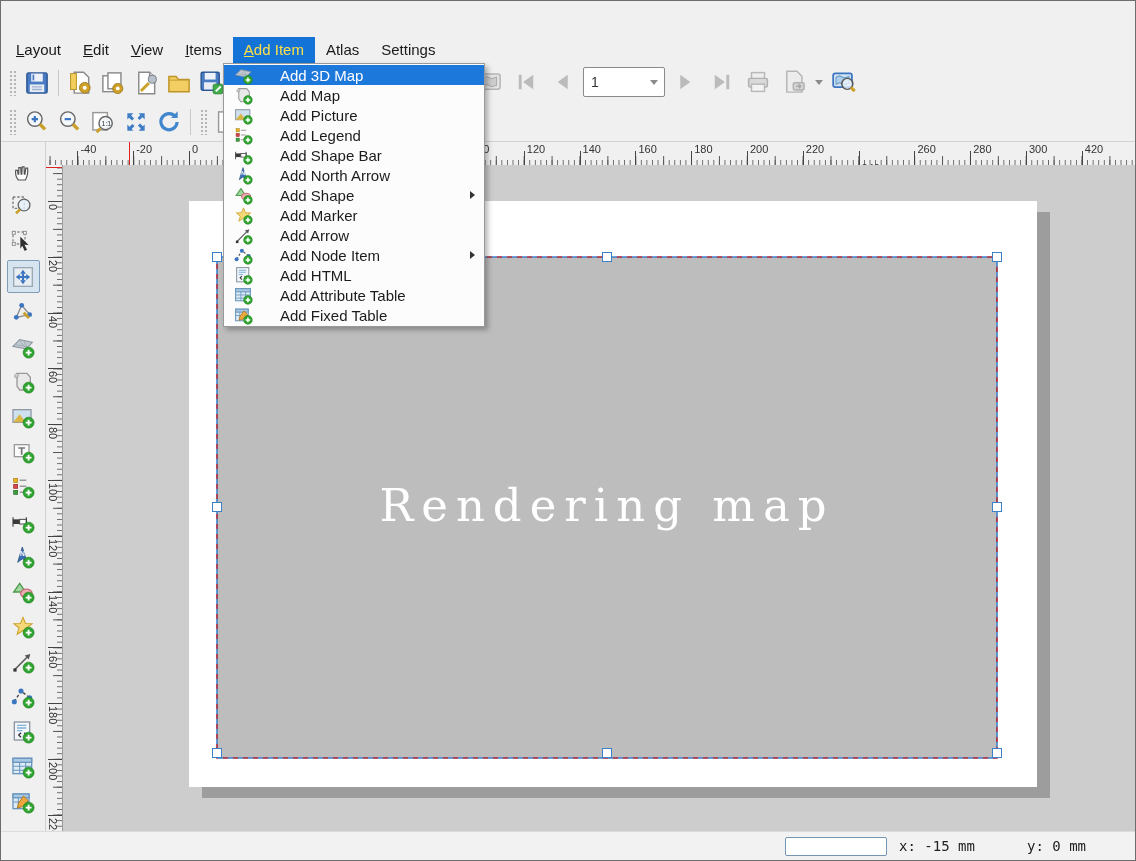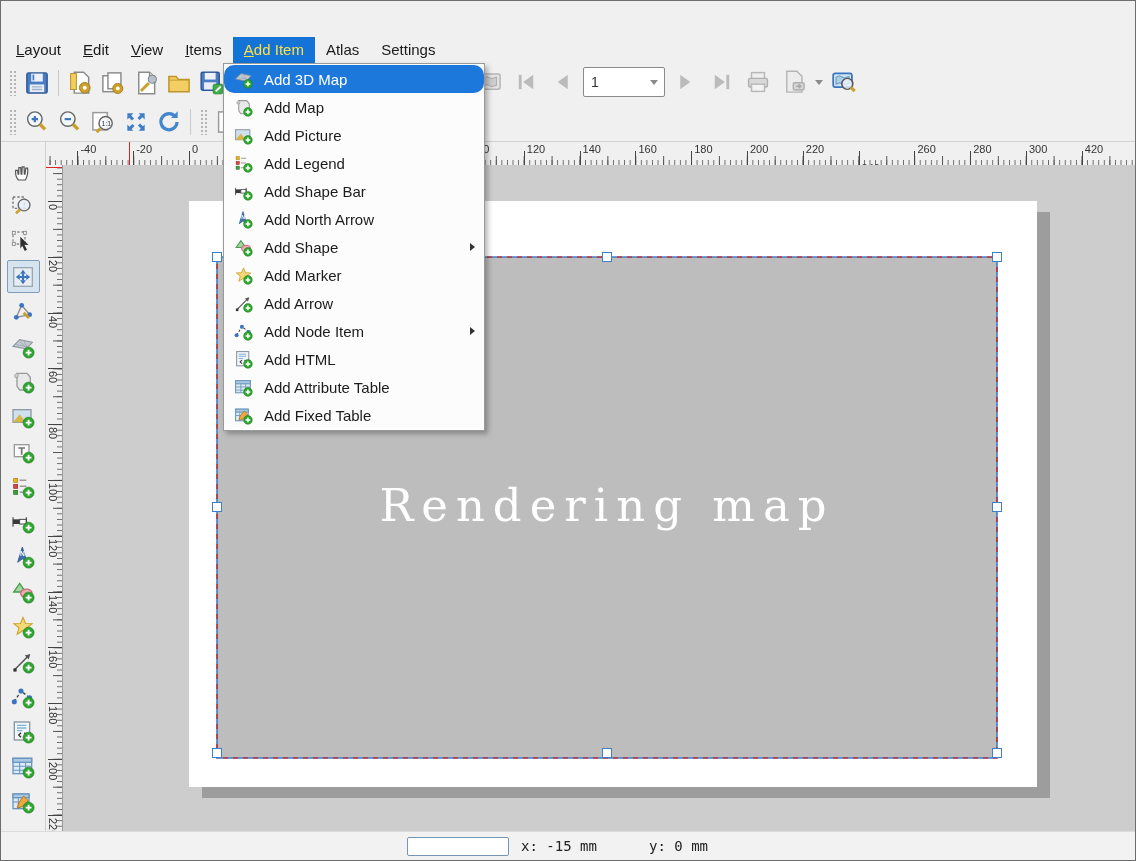--- a/index.html
+++ b/index.html
@@ -74,31 +74,31 @@
   .mapframe{position:absolute;left:28px;top:56px;width:780px;height:501px;background:#bdbdbd;}
   .mapframe svg.selborder{position:absolute;left:-1px;top:-1px;width:782px;height:503px;}
   .maplabel{position:absolute;left:0;right:0;top:222px;text-align:center;white-space:nowrap;
             font-family:"DejaVu Serif",serif;font-size:45px;color:#fff;letter-spacing:8px;}
   .handle{position:absolute;width:10px;height:10px;background:#fff;border:1.5px solid #3c80c8;
           box-sizing:border-box;}
 
   
   .dropdown{position:absolute;left:222px;top:62px;width:260px;background:#fcfcfc;
             border:1px solid #999;box-shadow:3px 3px 5px rgba(0,0,0,.28);z-index:50;padding:1px 0;}
-  .dd-item{height:28px;display:flex;align-items:center;gap:11px;padding-left:9px;
-           font-size:15px;color:#1c1c1c;position:relative;border-radius:10px;}
+  .dd-item{height:20px;display:flex;align-items:center;gap:27px;padding-left:9px;
+           font-size:15px;color:#1c1c1c;position:relative;}
   .dd-item .ic{width:20px;height:20px;flex:0 0 20px;display:flex;align-items:center;justify-content:center;}
   .dd-item .ic svg{width:19px;height:19px;}
   .dd-item.hl{background:#1d78dc;color:#fff;}
   .dd-sub{position:absolute;right:9px;top:50%;transform:translateY(-50%);width:0;height:0;
           border-left:5px solid #333;border-top:4.5px solid transparent;border-bottom:4.5px solid transparent;}
 
   
   .statusbar{position:absolute;left:0;right:0;bottom:0;height:28px;background:#f2f2f2;
-             border-top:1px solid #dcdcdc;display:flex;align-items:center;justify-content:center;
+             border-top:1px solid #dcdcdc;display:flex;align-items:center;justify-content:flex-end;
              font-family:"DejaVu Sans Mono",monospace;font-size:14px;color:#222;padding-right:30px;padding-left:28px;}
   .progress{width:100px;height:17px;border:1px solid #7396b5;border-radius:2px;overflow:hidden;
             background:#fff;margin-right:12px;}
   .progress .fill{height:100%;
       background-image:repeating-linear-gradient(45deg,rgba(255,255,255,.25) 0 7px,rgba(255,255,255,0) 7px 14px),
                        linear-gradient(#45a0f2,#1173dd);}
   .coord-x{width:96px;}
   .coord-y{width:78px;margin-left:32px;}
 </style>
 </head>

